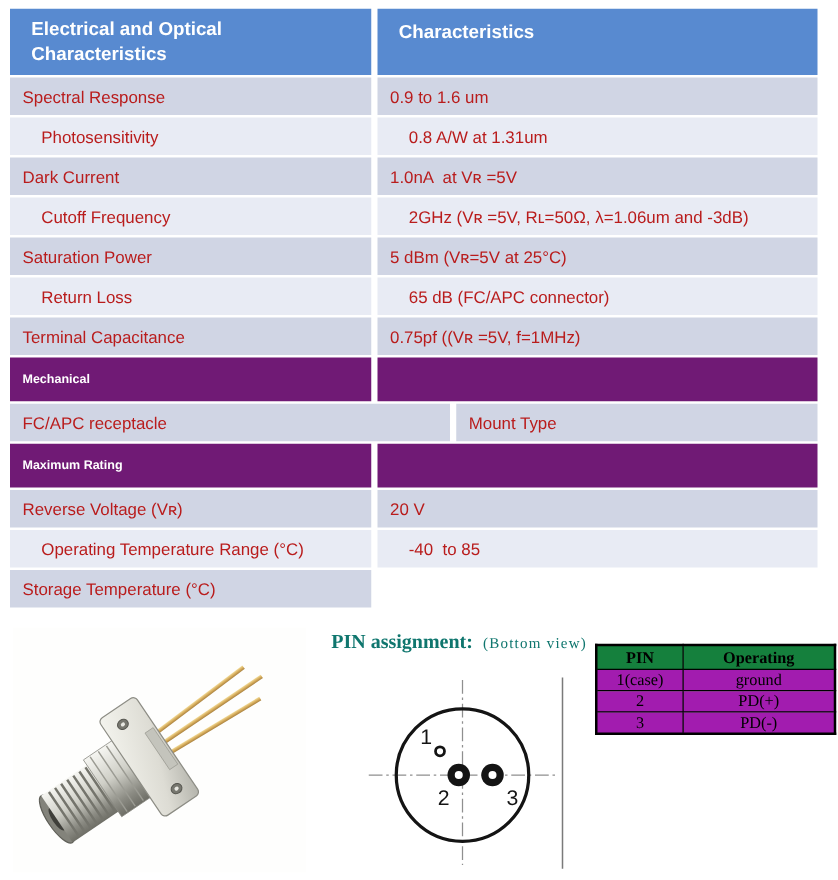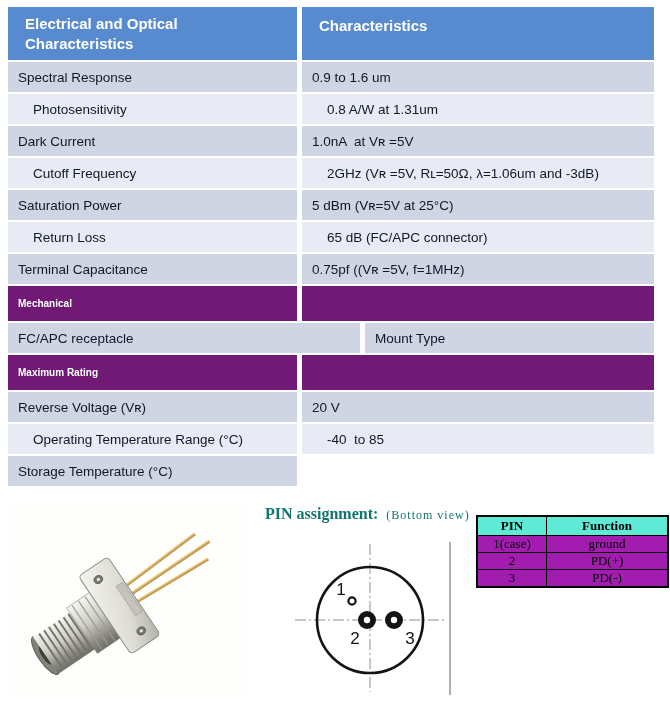--- a/index.html
+++ b/index.html
@@ -8,36 +8,36 @@
 
   
   .spec-table{position:absolute;top:7px;left:8px;width:646px;}
   .trow{display:flex;column-gap:5px;margin-bottom:2px;}
   .cell{box-sizing:border-box;display:flex;align-items:center;}
   .c-label{width:289px;padding-left:10px;}
   .c-value{flex:1;padding-left:10px;white-space:pre-wrap;}
   .h-row .cell{height:53px;background:#588ad0;color:#ffffff;font-weight:bold;font-size:15px;line-height:1.3;padding-left:17px;}
   .h-row .c-label span{display:block;max-width:220px;}
   .h-row .c-value{align-items:flex-start;padding-top:9px;}
-  .d-row .cell{height:30px;font-size:13.5px;color:#0f172a;}
+  .d-row .cell{height:30px;font-size:13.5px;color:#b91c1c;}
   .d-row.dark .cell{background:#d0d5e4;}
   .d-row.light .cell{background:#e8ebf4;padding-left:25px;}
   .s-row .cell{height:35px;background:#701a75;color:#ffffff;font-weight:bold;font-size:10px;text-align:right;}
 
   
   .pin-title{position:absolute;left:265px;top:505px;
              font-family:"Liberation Serif","DejaVu Serif",serif;color:#0f766e;}
   .pin-title .pt{font-weight:bold;font-size:16px;}
   .pin-title .sub{font-size:12px;letter-spacing:1px;margin-left:4px;}
 
   .pin-table{position:absolute;left:476px;top:515px;border-collapse:collapse;
              font-family:"Liberation Serif","DejaVu Serif",serif;font-size:13px;color:#000;}
   .pin-table{border:2px solid #000;}
   .pin-table th,.pin-table td{border:1px solid #000;text-align:center;padding:0 6px;}
-  .pin-table th{background:#5eead4;font-weight:bold;height:18px;width:0;}
+  .pin-table th{background:#15803d;font-weight:bold;height:18px;width:0;}
   .pin-table th.col-pin{min-width:56px;}
   .pin-table th.col-func{min-width:108px;}
   .pin-table td{height:15px;background:#a21caf;}
 
   .pin-diagram{position:absolute;left:285px;top:540px;}
   .photo-svg{position:absolute;left:10px;top:500px;}
 </style>
 </head>
 <body>
 
@@ -183,21 +183,21 @@
 
     <text x="56" y="55" font-size="17" fill="#141414" text-anchor="middle" font-family="Liberation Sans, DejaVu Sans, sans-serif">1</text>
     <text x="70" y="104" font-size="17" fill="#141414" text-anchor="middle" font-family="Liberation Sans, DejaVu Sans, sans-serif">2</text>
     <text x="125" y="104" font-size="17" fill="#141414" text-anchor="middle" font-family="Liberation Sans, DejaVu Sans, sans-serif">3</text>
   </svg>
 
   <table class="pin-table">
     <thead>
       <tr>
         <th class="col-pin">PIN</th>
-        <th class="col-func">Function</th>
+        <th class="col-func">Operating</th>
       </tr>
     </thead>
     <tbody>
       <tr>
         <td>1(case)</td>
         <td>ground</td>
       </tr>
       <tr>
         <td>2</td>
         <td>PD(+)</td>

